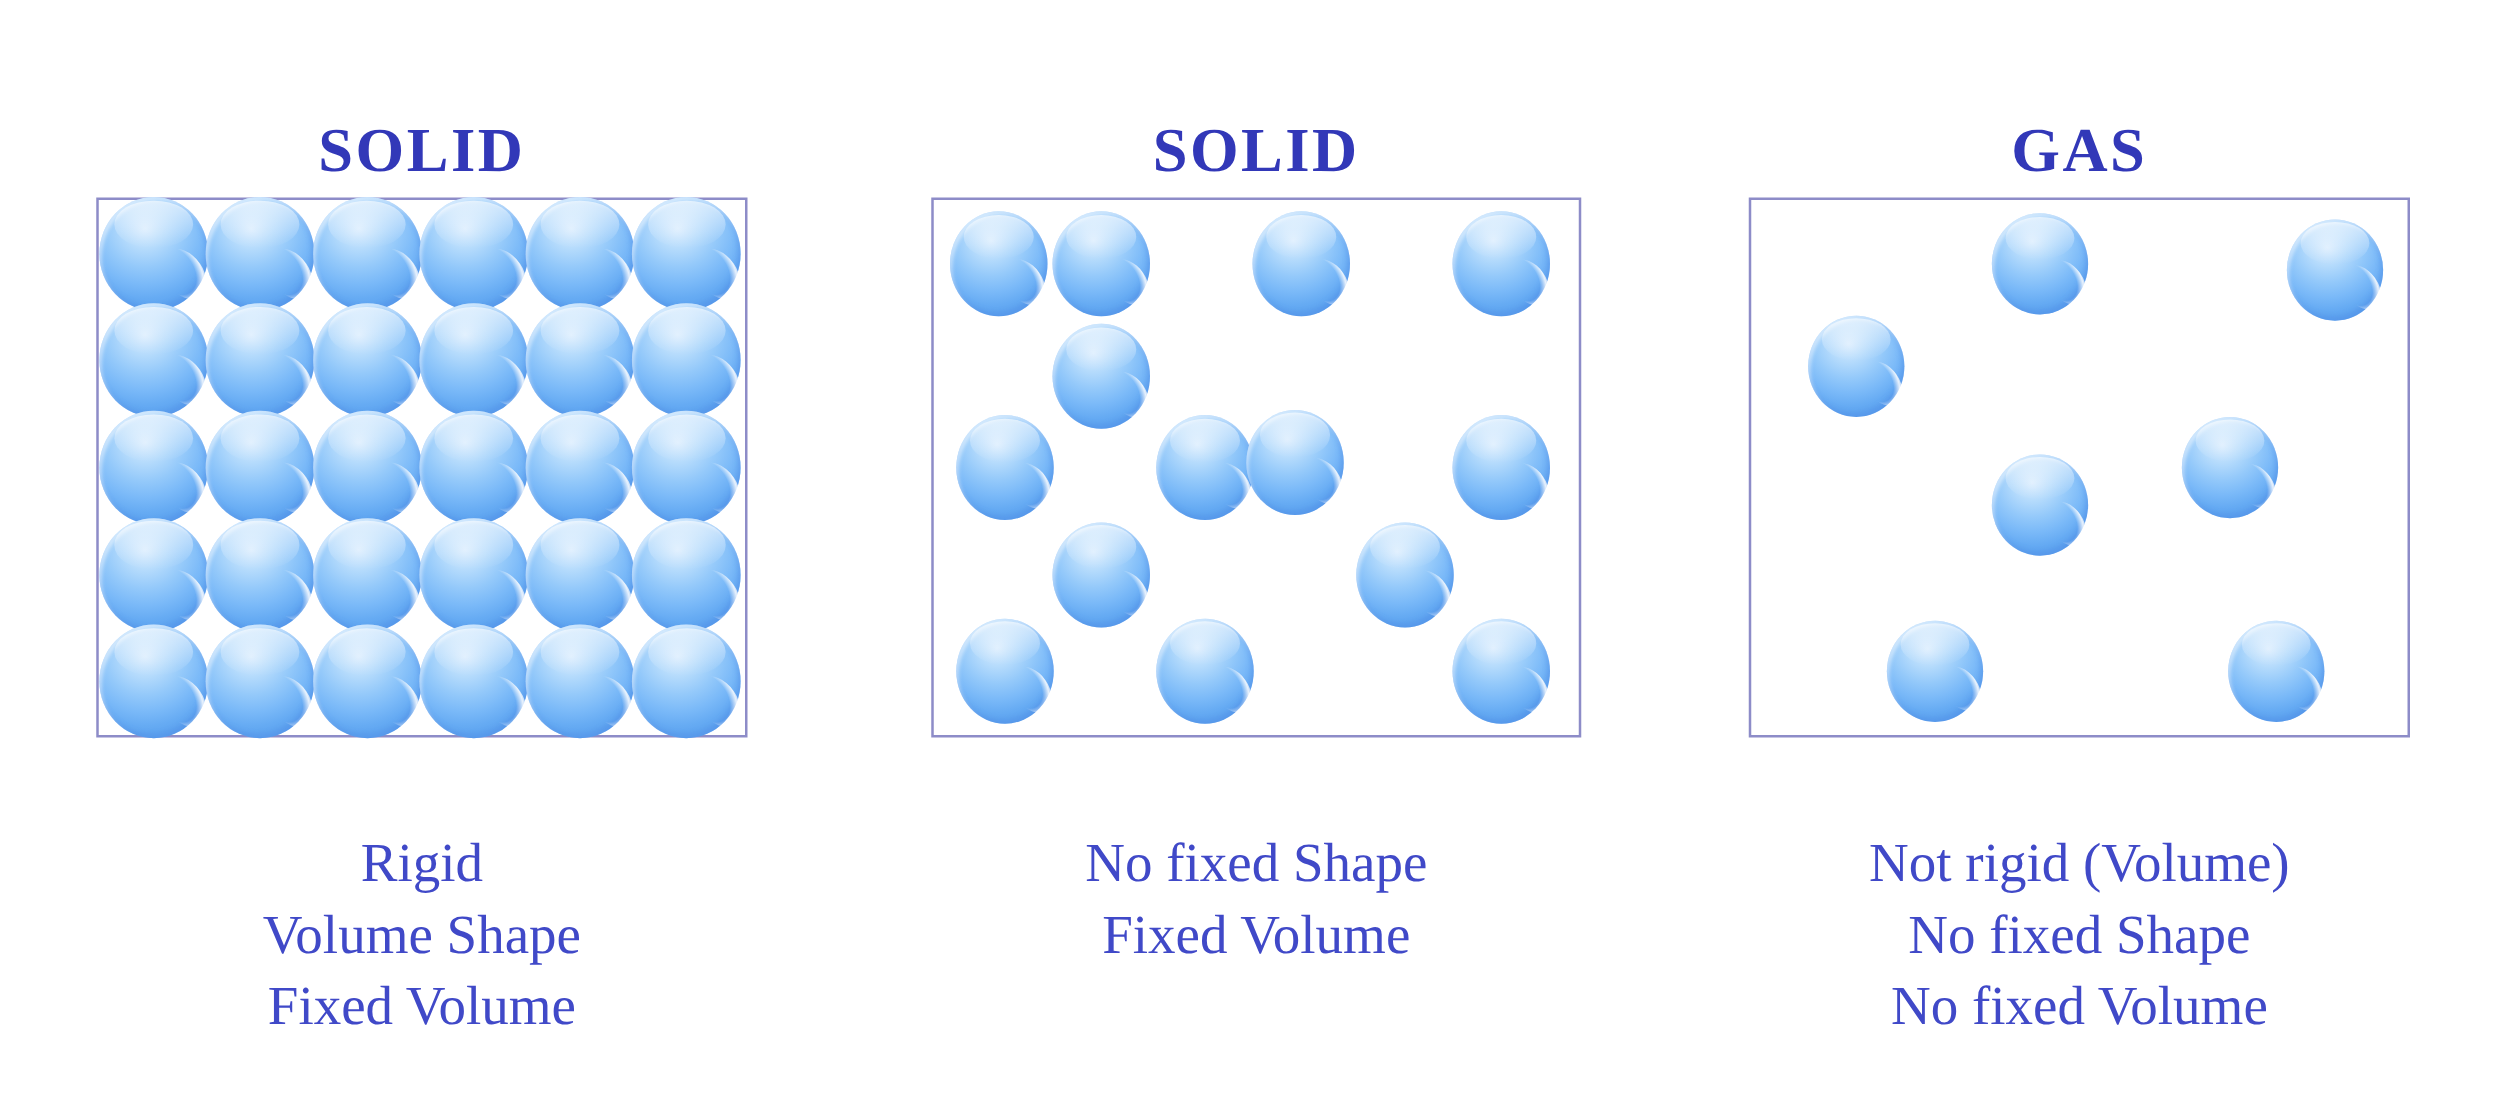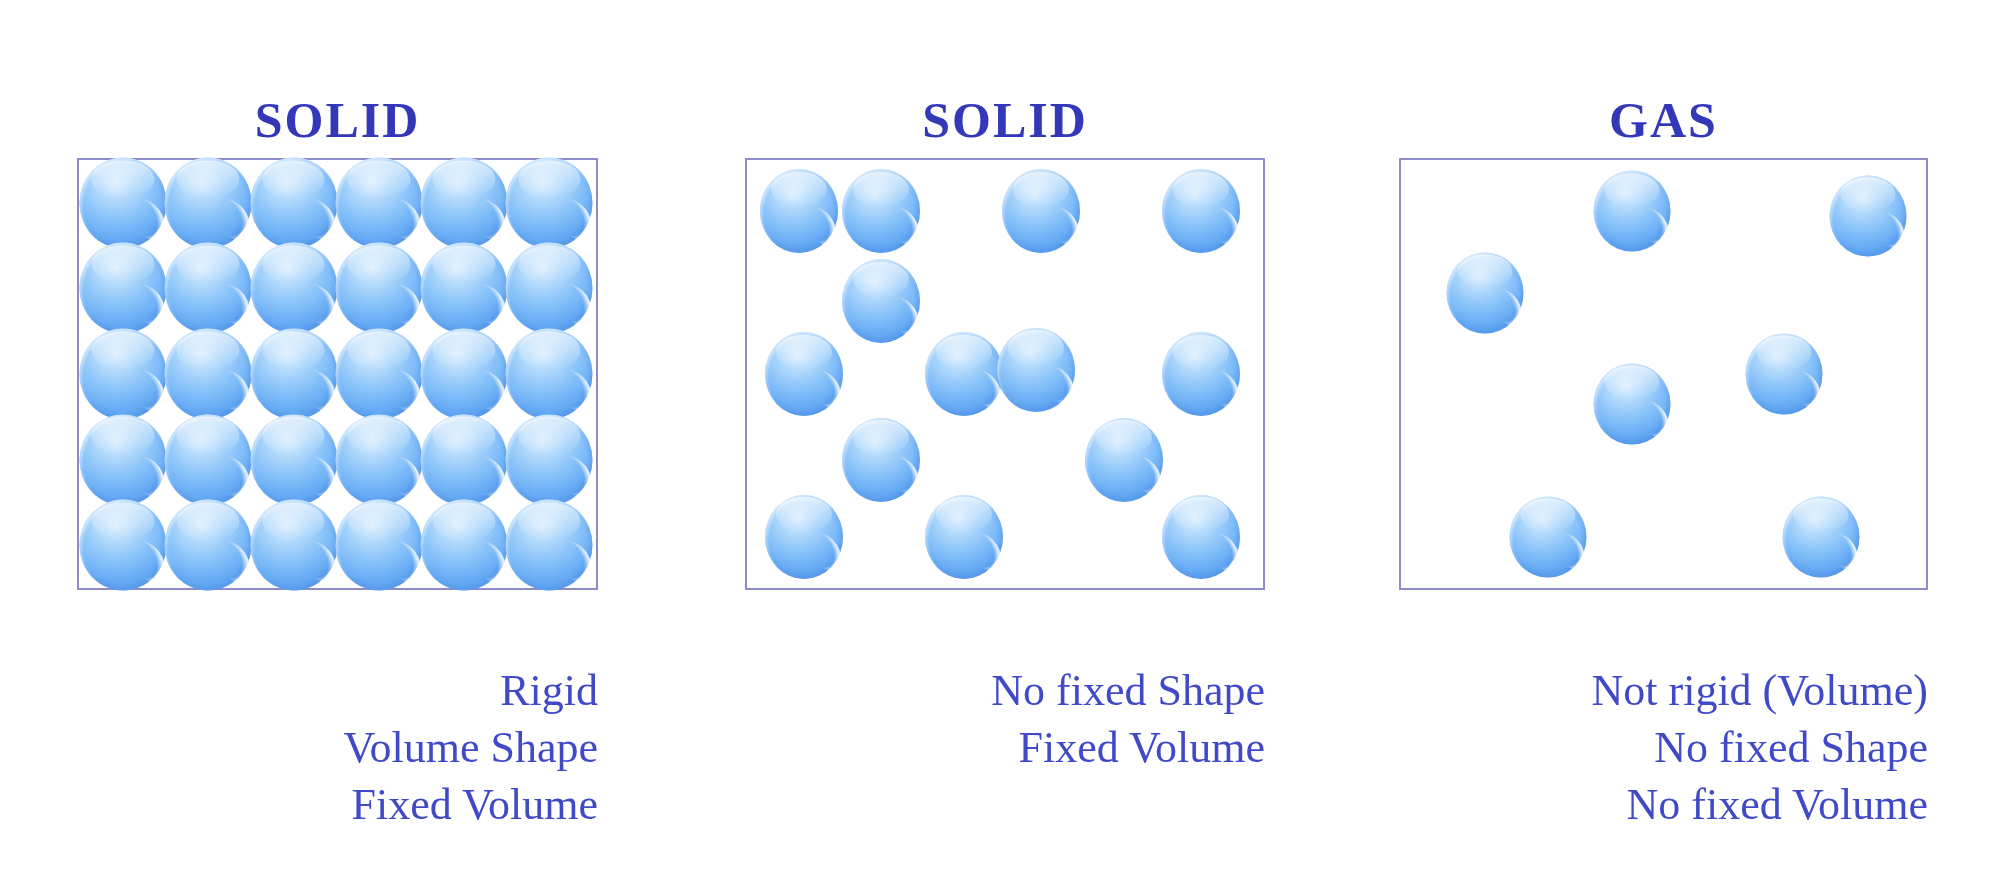--- a/index.html
+++ b/index.html
@@ -43,21 +43,21 @@
     content:"";position:absolute;
     right:5%;bottom:8%;width:34%;height:48%;
     border-radius:50%;
     transform:rotate(-35deg);
     background:radial-gradient(ellipse at 35% 35%,
       rgba(255,255,255,0) 52%, rgba(255,255,255,0.85) 70%, rgba(255,255,255,0) 92%);
   }
   .captions{
     position:absolute;
     top:662px;
-    text-align:right;
+    text-align:center;
     color:#4049c8;
     font-size:44px;
   }
   .caption-line{
     height:57px;line-height:57px;
     white-space:nowrap;
   }
 </style>
 </head>
 <body>

